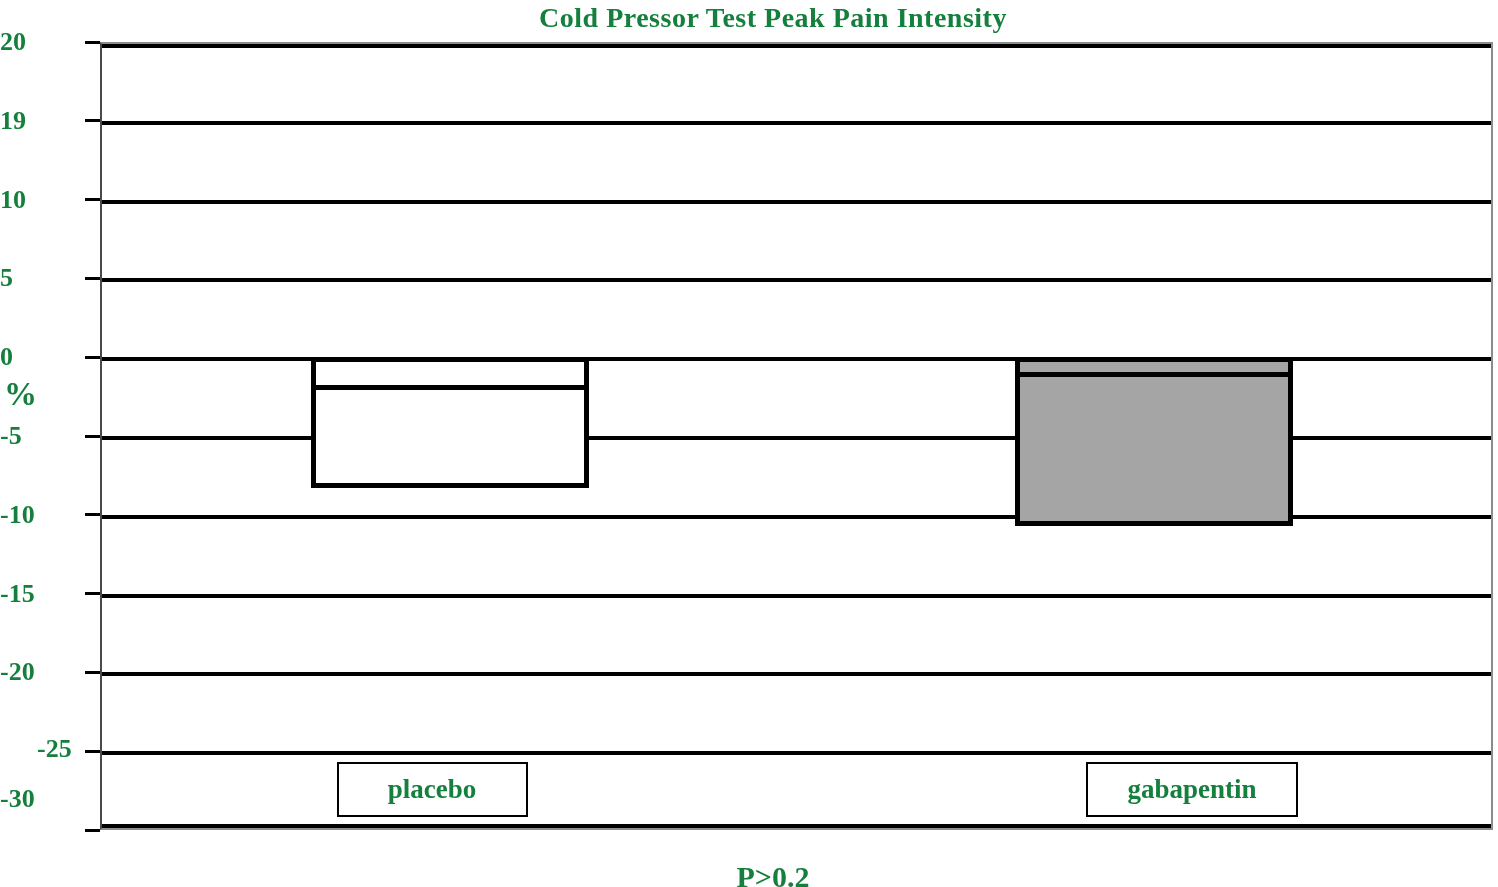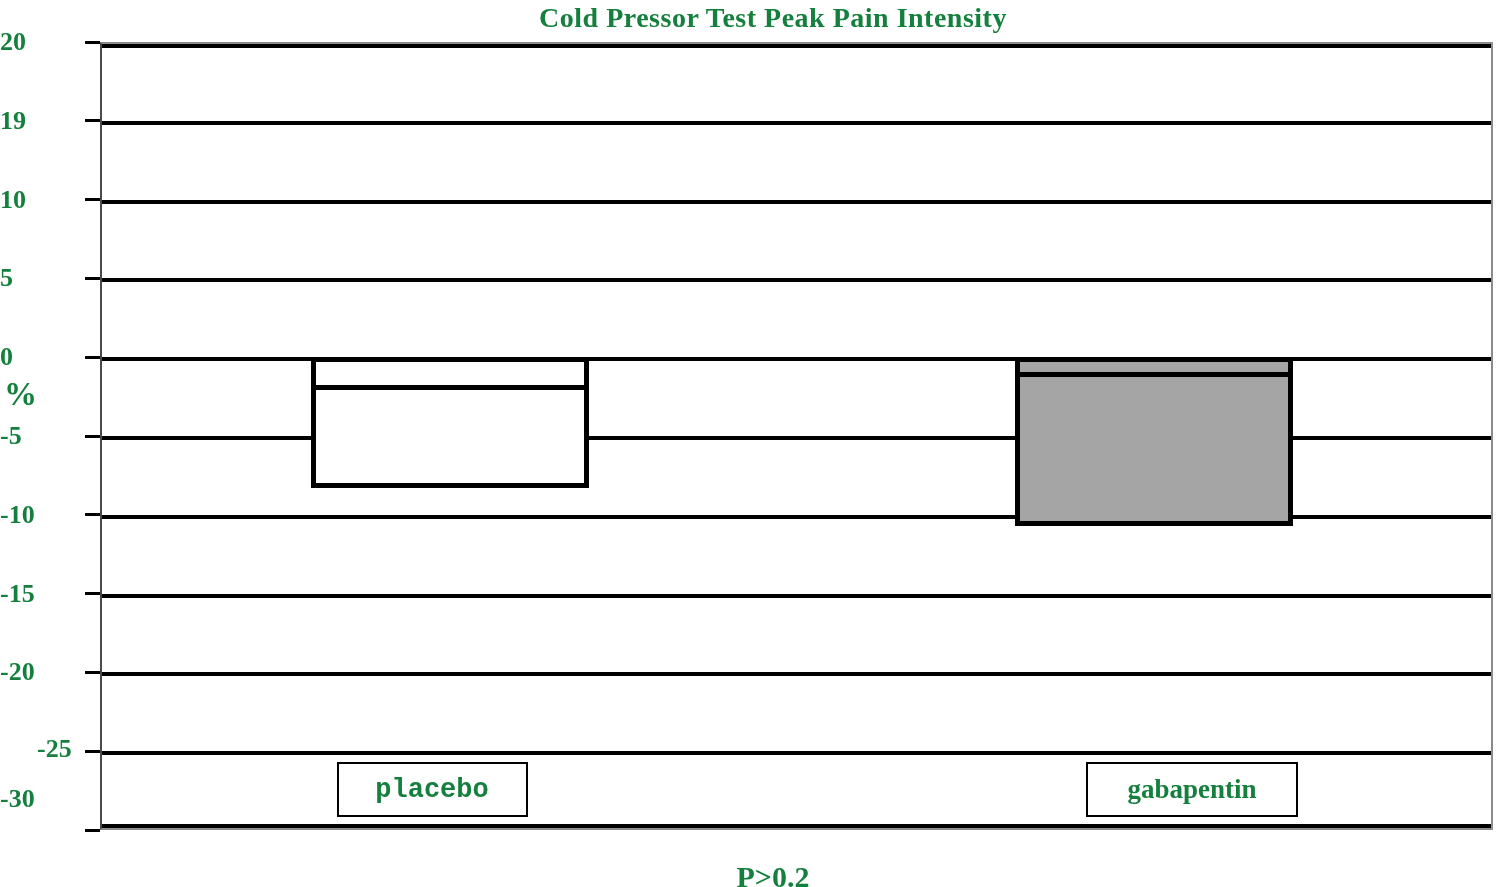--- a/index.html
+++ b/index.html
@@ -120,21 +120,21 @@
       <div class="ytick-mark" style="top: 592.1px;"></div>
       <div class="ytick-label" style="top: 578.6px;">-15</div>
       <div class="ytick-mark" style="top: 670.9px;"></div>
       <div class="ytick-label" style="top: 657.4px;">-20</div>
       <div class="ytick-mark" style="top: 749.7px;"></div>
       <div class="ytick-label" style="top: 734px; margin-left: 37px;">-25</div>
       <div class="ytick-mark" style="top: 828.5px;"></div>
       <div class="ytick-label" style="top: 784px;">-30</div>
     </div>
   <div id="catbox-layer">
-      <div class="cat-box" style="left: 336.5px; width: 191px; font-family: Liberation Mono, monospace;">
+      <div class="cat-box" style="left: 336.5px; width: 191px;">
         <span>placebo</span>
       </div>
       <div class="cat-box" style="left: 1086px; width: 212px;">
         <span>gabapentin</span>
       </div>
     </div>
 
   <div class="annotation">P&gt;0.2</div>
 </div>
 

